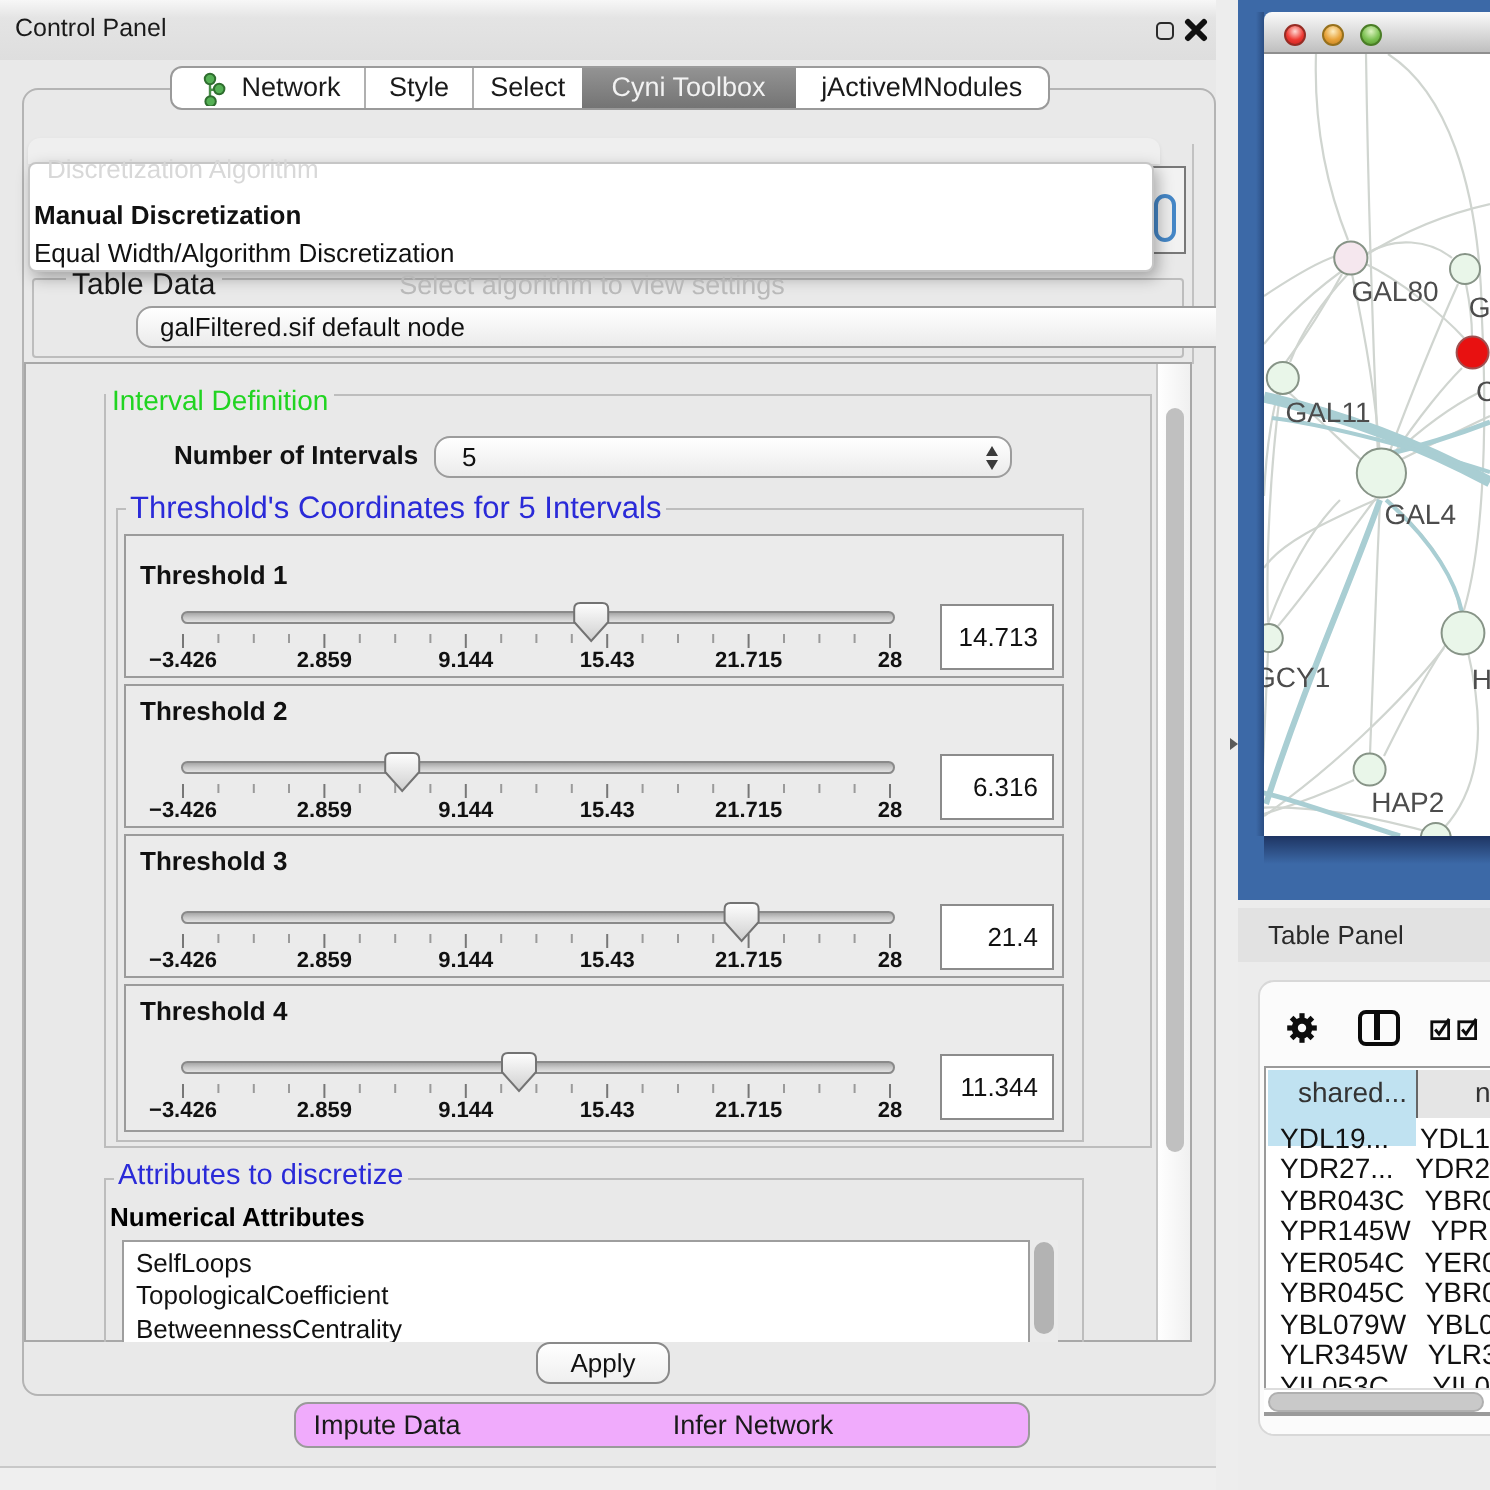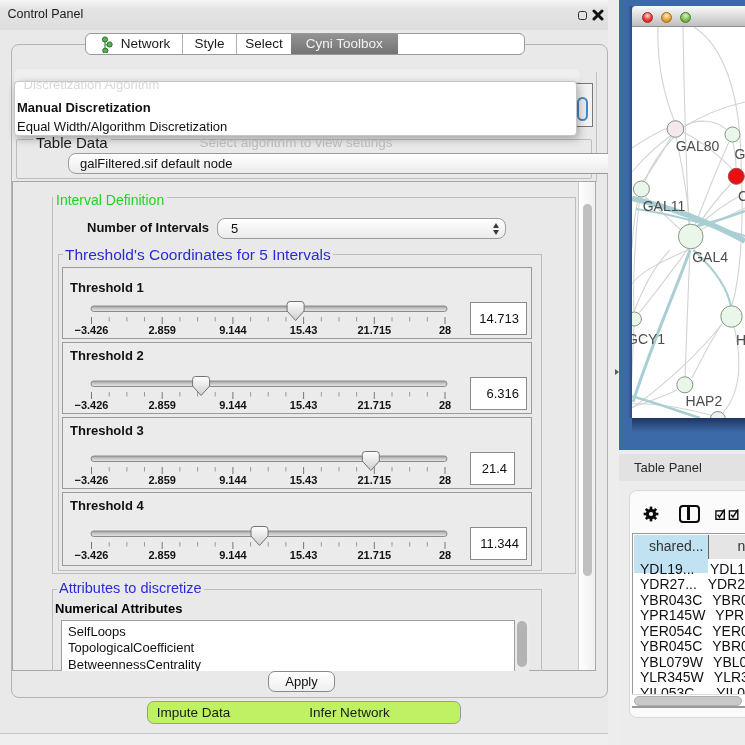--- a/index.html
+++ b/index.html
@@ -27,20 +27,21 @@
     <svg width="14" height="18" viewBox="0 0 14 18" style="margin-right:7px;margin-left:2px;">
       <line x1="5" y1="5" x2="5" y2="16" stroke="#4a8f4a" stroke-width="1.2"></line>
       <line x1="5" y1="10" x2="9.5" y2="9.5" stroke="#4a8f4a" stroke-width="1.2"></line>
       <circle cx="5" cy="4.5" r="2.6" fill="#55b055" stroke="#2f6e2f"></circle>
       <circle cx="9.6" cy="9.5" r="2.6" fill="#55b055" stroke="#2f6e2f"></circle>
       <circle cx="5.3" cy="15.7" r="2.6" fill="#55b055" stroke="#2f6e2f"></circle>
     </svg>Network</div>
   <div style="width:54px;display:flex;align-items:center;justify-content:center;border-right:1px solid #b0b0b0;">Style</div>
   <div style="width:53.8px;display:flex;align-items:center;justify-content:center;">Select</div>
   <div style="width:106.9px;display:flex;align-items:center;justify-content:center;background:linear-gradient(#939393,#747474);color:#f2f2f2;">Cyni Toolbox</div>
+  <div style="flex:1;display:flex;align-items:center;justify-content:center;">jActiveMNodules</div>
 </div>
 
 <div class="abs" style="left:13.5px;top:69px;width:566px;height:13px;background:#efefef;border-radius:6px 6px 0 0;box-shadow:0 1px 2px rgba(0,0,0,0.08);"></div>
 <div class="abs" style="left:26px;top:83px;width:566.5px;height:43.5px;border:1px solid #787878;background:#f2f2f2;"></div>
 <div class="abs" style="left:577px;top:97px;width:11px;height:23.5px;border:2.5px solid #4587c7;border-radius:6px;background:#ececec;"></div>
 <div class="abs" style="left:596px;top:72px;width:1px;height:110px;background:#c2c2c2;"></div>
 
 <div class="abs" style="left:14px;top:80.5px;width:563px;height:55.5px;background:#fff;border:1px solid #c6c6c6;border-radius:4px;box-shadow:2px 3px 8px rgba(0,0,0,0.3);z-index:5;"></div>
 <div class="abs" style="left:23.5px;top:77px;font-size:13px;color:#d8d8d8;z-index:7;">Discretization Algorithm</div>
 <div class="abs" style="left:14px;top:87px;width:564px;text-align:center;font-size:13.5px;color:#b9b9b9;z-index:6;margin-top:48px;">Select algorithm to view settings</div>
@@ -200,21 +201,21 @@
       <line x1="364.3" y1="49" x2="364.3" y2="53.5" stroke="#9a9a9a" stroke-width="1"></line>
       <line x1="382.0" y1="49" x2="382.0" y2="56" stroke="#777" stroke-width="1"></line>
     <text x="28.5" y="65.5" text-anchor="middle" font-size="11" font-weight="bold" fill="#111" font-family="Liberation Sans, sans-serif">−3.426</text>
       <text x="99.2" y="65.5" text-anchor="middle" font-size="11" font-weight="bold" fill="#111" font-family="Liberation Sans, sans-serif">2.859</text>
       <text x="169.9" y="65.5" text-anchor="middle" font-size="11" font-weight="bold" fill="#111" font-family="Liberation Sans, sans-serif">9.144</text>
       <text x="240.6" y="65.5" text-anchor="middle" font-size="11" font-weight="bold" fill="#111" font-family="Liberation Sans, sans-serif">15.43</text>
       <text x="311.3" y="65.5" text-anchor="middle" font-size="11" font-weight="bold" fill="#111" font-family="Liberation Sans, sans-serif">21.715</text>
       <text x="382.0" y="65.5" text-anchor="middle" font-size="11" font-weight="bold" fill="#111" font-family="Liberation Sans, sans-serif">28</text>
     <path d="M299.3,36.5 q0,-3 3,-3 h11 q3,0 3,3 v6.5 l-8.5,9.5 l-8.5,-9.5 z" fill="url(#gthumb)" stroke="#737373" stroke-width="1"></path>
   </svg>
-  <div style="position:absolute;left:407px;top:34px;width:45px;height:33px;background:#fff;border:1px solid #8b8b8b;font-size:13px;color:#111;text-align:right;line-height:31px;padding-right:7px;">21.4</div>
+  <div style="position:absolute;left:407px;top:34px;width:57px;height:33px;background:#fff;border:1px solid #8b8b8b;font-size:13px;color:#111;text-align:right;line-height:31px;padding-right:7px;">21.4</div>
 </div>
 <div class="abs" style="left:62px;top:492px;width:470px;height:74px;border:1px solid #9b9b9b;background:#ebebeb;">
   <div style="position:absolute;left:7px;top:5px;font-size:13px;font-weight:bold;color:#111;">Threshold 4</div>
   <svg width="470" height="72" style="position:absolute;left:0;top:0;">
     <defs>
       <linearGradient id="gtrack492" x1="0" y1="0" x2="0" y2="1">
         <stop offset="0" stop-color="#9f9f9f"></stop>
           <stop offset="0.5" stop-color="#c9c9c9"></stop>
           <stop offset="1" stop-color="#e8e8e8"></stop>
       </linearGradient>
@@ -260,21 +261,21 @@
 <div class="abs" style="left:57px;top:580px;font-size:14.5px;color:#2a2ad8;background:#e9e9e9;padding:0 2px;">Attributes to discretize</div>
 <div class="abs" style="left:55px;top:601px;font-size:13px;font-weight:bold;color:#000000;">Numerical Attributes</div>
 <div class="abs" style="left:61px;top:620px;width:454px;height:51px;background:#fff;border:1px solid #9e9e9e;border-bottom:none;overflow:hidden;font-size:13px;color:#111;">
   <div style="padding:2.5px 0 0 6px;line-height:16.5px;">SelfLoops<br>TopologicalCoefficient<br>BetweennessCentrality</div>
 </div>
 <div class="abs" style="left:515px;top:620px;width:14px;height:51px;background:#ebebeb;"></div>
 <div class="abs" style="left:517px;top:621px;width:10px;height:46px;background:#b3b3b3;border-radius:5px;"></div>
 
 <div class="abs" style="left:268px;top:671px;width:67px;height:21px;background:linear-gradient(#ffffff,#efefef);border:1.5px solid #8a8a8a;border-radius:7px;font-size:13px;color:#111;text-align:center;line-height:19px;">Apply</div>
 
-<div class="abs" style="left:147px;top:701px;width:314px;height:23px;background:#bef264;border:1px solid #9a9a9a;border-radius:7px;overflow:hidden;display:flex;font-size:13.5px;color:#1a1a1a;">
+<div class="abs" style="left:147px;top:701px;width:368px;height:23px;background:#f0abfc;border:1px solid #9a9a9a;border-radius:7px;overflow:hidden;display:flex;font-size:13.5px;color:#1a1a1a;">
   <div style="width:91px;display:flex;align-items:center;justify-content:center;">Impute Data</div>
   <div style="flex:1;display:flex;align-items:center;justify-content:center;">Infer Network</div>
 </div>
 
 <div class="abs" style="left:608px;top:0;width:11px;height:745px;background:#ededed;"></div>
 <div class="abs" style="left:615px;top:369px;width:0;height:0;border-top:3px solid transparent;border-bottom:3px solid transparent;border-left:4px solid #5a5a5a;"></div>
 
 <div class="abs" style="left:619px;top:0;width:126px;height:450px;background:#3c69a7;"></div>
 
 <div class="abs" style="left:627.5px;top:5.5px;width:4.5px;height:412px;background:linear-gradient(90deg, rgba(10,25,60,0), rgba(10,25,60,0.35));"></div>

